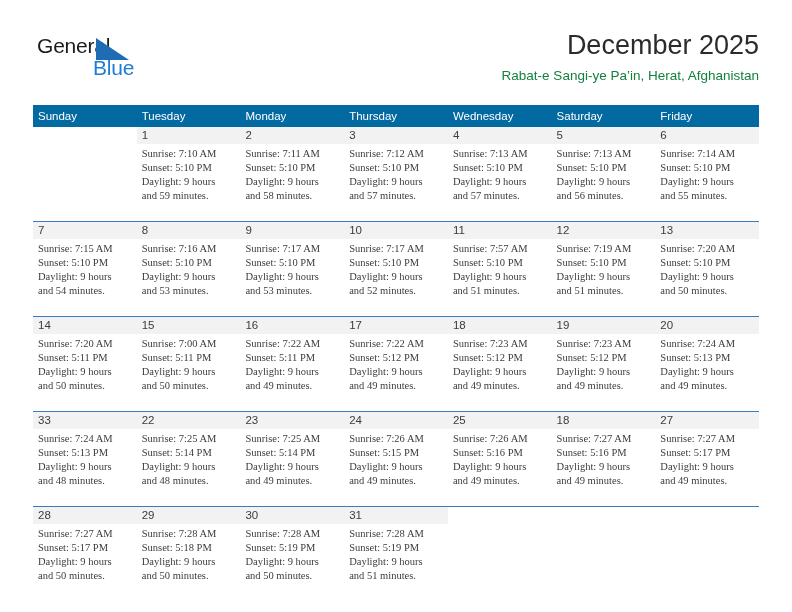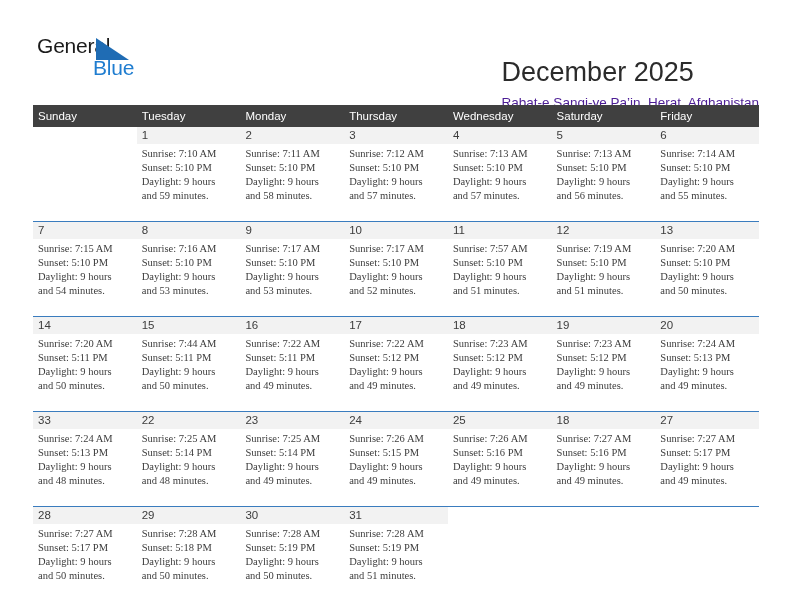--- a/index.html
+++ b/index.html
@@ -63,48 +63,47 @@
     font-size: 21px;
     letter-spacing: -0.2px;
     color: #1f7dd0;
     font-family: "Liberation Sans", sans-serif;
   }
 
   .title-wrap {
     position: absolute;
     right: 0;
     top: 0;
-    text-align: left;
-    margin-top: 27px;
+    text-align: right;
   }
   .cal-title {
     font-size: 27px;
     color: #2b2b2b;
     line-height: 34px;
     white-space: nowrap;
   }
   .cal-subtitle {
     margin-top: 6px;
     font-size: 13.5px;
-    color: #4c1d95;
+    color: #15803d;
     line-height: 16px;
     white-space: nowrap;
   }
 
   
   .calendar {
     position: absolute;
     left: 33px;
     top: 105px;
     width: 726px;
   }
 
   .dow-row {
     display: flex;
-    background: #404040;
+    background: #0369a1;
     height: 22px;
   }
   .dow {
     flex: 1 1 0;
     color: #ffffff;
     font-size: 11.5px;
     line-height: 22px;
     padding-left: 5px;
     box-sizing: border-box;
   }
@@ -361,21 +360,21 @@
                 <div class="dline">Sunset: 5:11 PM</div>
                 <div class="dline">Daylight: 9 hours</div>
                 <div class="dline">and 50 minutes.</div>
               </div>
             </div>
             <div class="day filled">
               <div class="daynum-band">
                 <div class="daynum">15</div>
               </div>
               <div class="daylines">
-                <div class="dline">Sunrise: 7:44 AM</div>
+                <div class="dline">Sunrise: 7:00 AM</div>
                 <div class="dline">Sunset: 5:11 PM</div>
                 <div class="dline">Daylight: 9 hours</div>
                 <div class="dline">and 50 minutes.</div>
               </div>
             </div>
             <div class="day filled">
               <div class="daynum-band">
                 <div class="daynum">16</div>
               </div>
               <div class="daylines">

